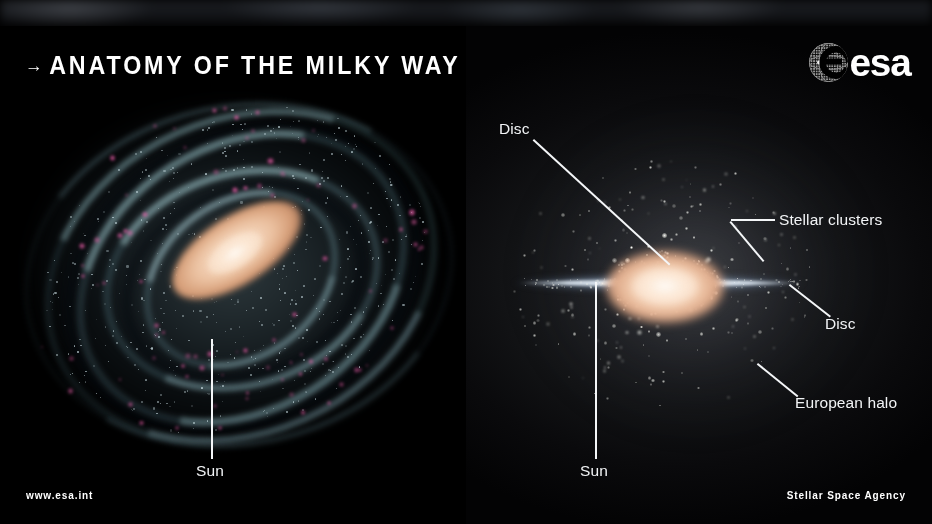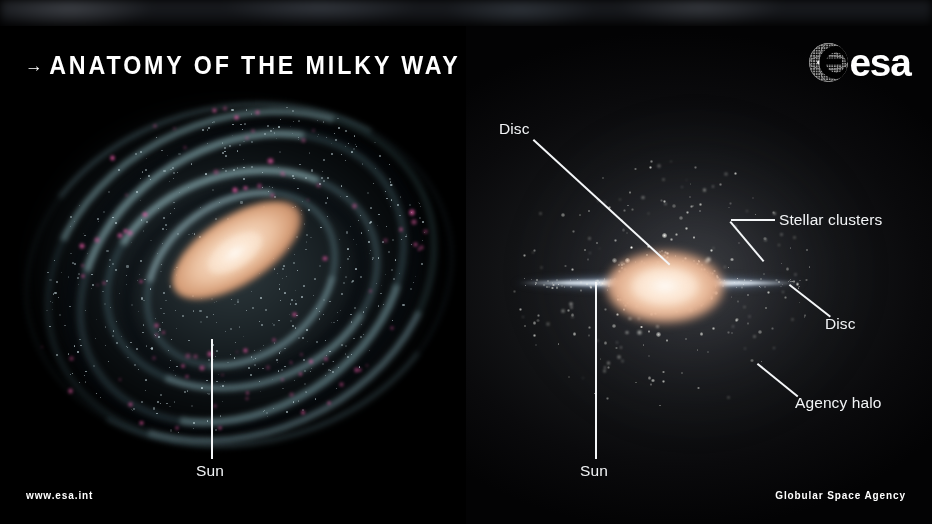--- a/index.html
+++ b/index.html
@@ -1388,26 +1388,26 @@
     <div class="label" style="left:33px;top:95px;">Disc</div>
 
     <div class="lead" style="left:265px;top:193px;width:44px;height:2px;"></div>
     <div class="lead" style="left:265px;top:195px;width:52px;height:2px;transform:rotate(50deg);"></div>
     <div class="label" style="left:313px;top:186px;">Stellar clusters</div>
 
     <div class="lead" style="left:324px;top:258px;width:52px;height:2px;transform:rotate(38deg);"></div>
     <div class="label" style="left:359px;top:290px;">Disc</div>
 
     <div class="lead" style="left:292px;top:337px;width:52px;height:2px;transform:rotate(39deg);"></div>
-    <div class="label" style="left:329px;top:369px;">Agency halo</div>
+    <div class="label" style="left:329px;top:369px;">European halo</div>
 
     <div class="lead" style="left:129px;top:256px;width:2px;height:177px;"></div>
     <div class="label" style="left:114px;top:437px;">Sun</div>
 
-    <div class="foot foot-r">Globular Space Agency</div>
+    <div class="foot foot-r">Stellar Space Agency</div>
   </div>
 
   <div class="title">
     <span class="arw">→</span><span>ANATOMY OF THE MILKY WAY</span>
   </div>
 
   <div class="esa">
     <div class="esa-mark">
       <svg width="41" height="41" viewBox="0 0 41 41" aria-hidden="true">
         <defs>

